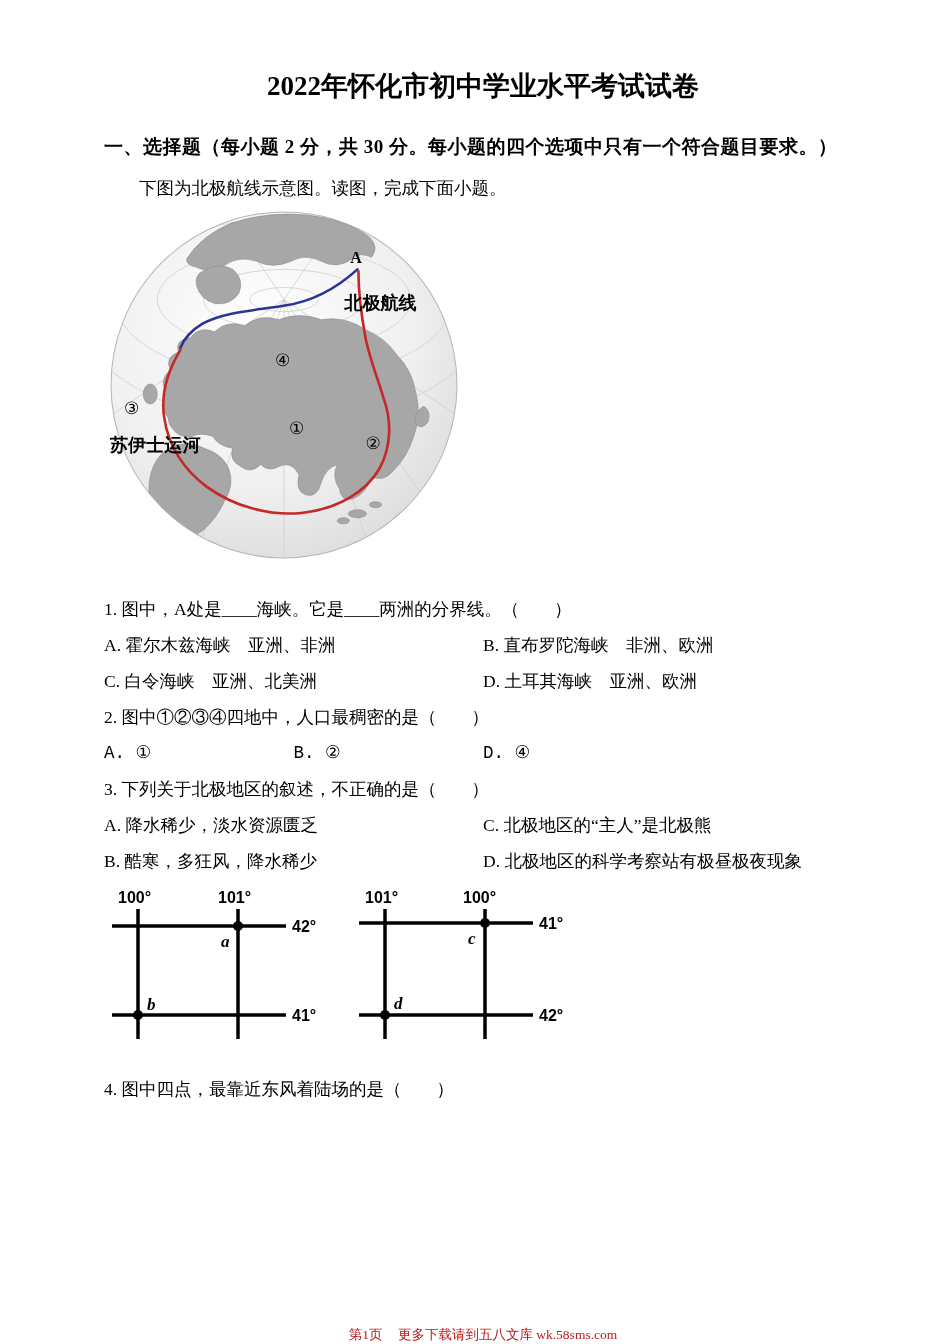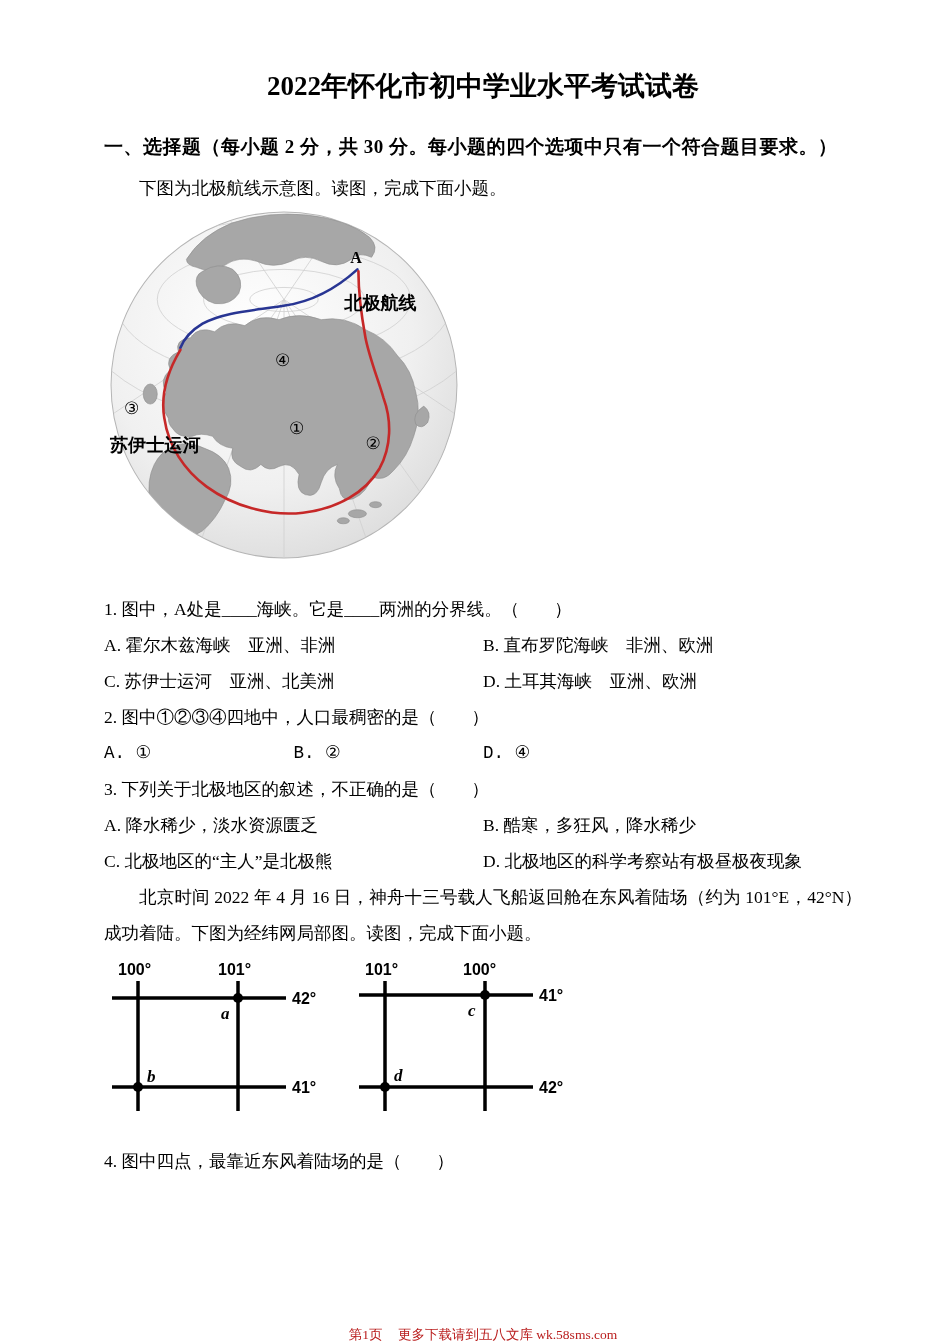--- a/index.html
+++ b/index.html
@@ -124,45 +124,44 @@
       <text class="map-num" x="258" y="241">②</text>
       <text class="map-label-bold" x="4" y="243">苏伊士运河</text>
     </svg>
   </div>
 
   <div class="q q-first">
     <div class="stem">1. 图中，A处是____海峡。它是____两洲的分界线。（　　）</div>
     <div class="opts">
       <span class="opt">A. 霍尔木兹海峡　亚洲、非洲</span>
       <span class="opt">B. 直布罗陀海峡　非洲、欧洲</span>
-      <span class="opt">C. 苏伊士运河　亚洲、北美洲</span>
+      <span class="opt">C. 白令海峡　亚洲、北美洲</span>
       <span class="opt">D. 土耳其海峡　亚洲、欧洲</span>
     </div>
   </div>
 
   <div class="q">
     <div class="stem">2. 图中①②③④四地中，人口最稠密的是（　　）</div>
     <div class="opts four">
       <span class="opt">A. ①</span>
       <span class="opt">B. ②</span>
       <span class="opt">D. ④</span>
     </div>
   </div>
 
   <div class="q">
     <div class="stem">3. 下列关于北极地区的叙述，不正确的是（　　）</div>
     <div class="opts">
       <span class="opt">A. 降水稀少，淡水资源匮乏</span>
+      <span class="opt">C. 北极地区的“主人”是北极熊</span>
       <span class="opt">B. 酷寒，多狂风，降水稀少</span>
-      <span class="opt">C. 北极地区的“主人”是北极熊</span>
       <span class="opt">D. 北极地区的科学考察站有极昼极夜现象</span>
     </div>
   </div>
 
-  <div class="para">北京时间 2022 年 4 月 16 日，神舟十三号载人飞船返回舱在东风着陆场（约为 101°E，42°N）成功着陆。下图为经纬网局部图。读图，完成下面小题。</div>
 
   <div class="grids">
 
     <svg class="grid-svg" width="215" height="152" viewBox="0 0 215 152" xmlns="http://www.w3.org/2000/svg">
       <text class="grid-label" x="10" y="14">100°</text>
       <text class="grid-label" x="110" y="14">101°</text>
       <line x1="30" y1="20" x2="30" y2="150"></line>
       <line x1="130" y1="20" x2="130" y2="150"></line>
       <line x1="4" y1="37" x2="178" y2="37"></line>
       <line x1="4" y1="126" x2="178" y2="126"></line>

